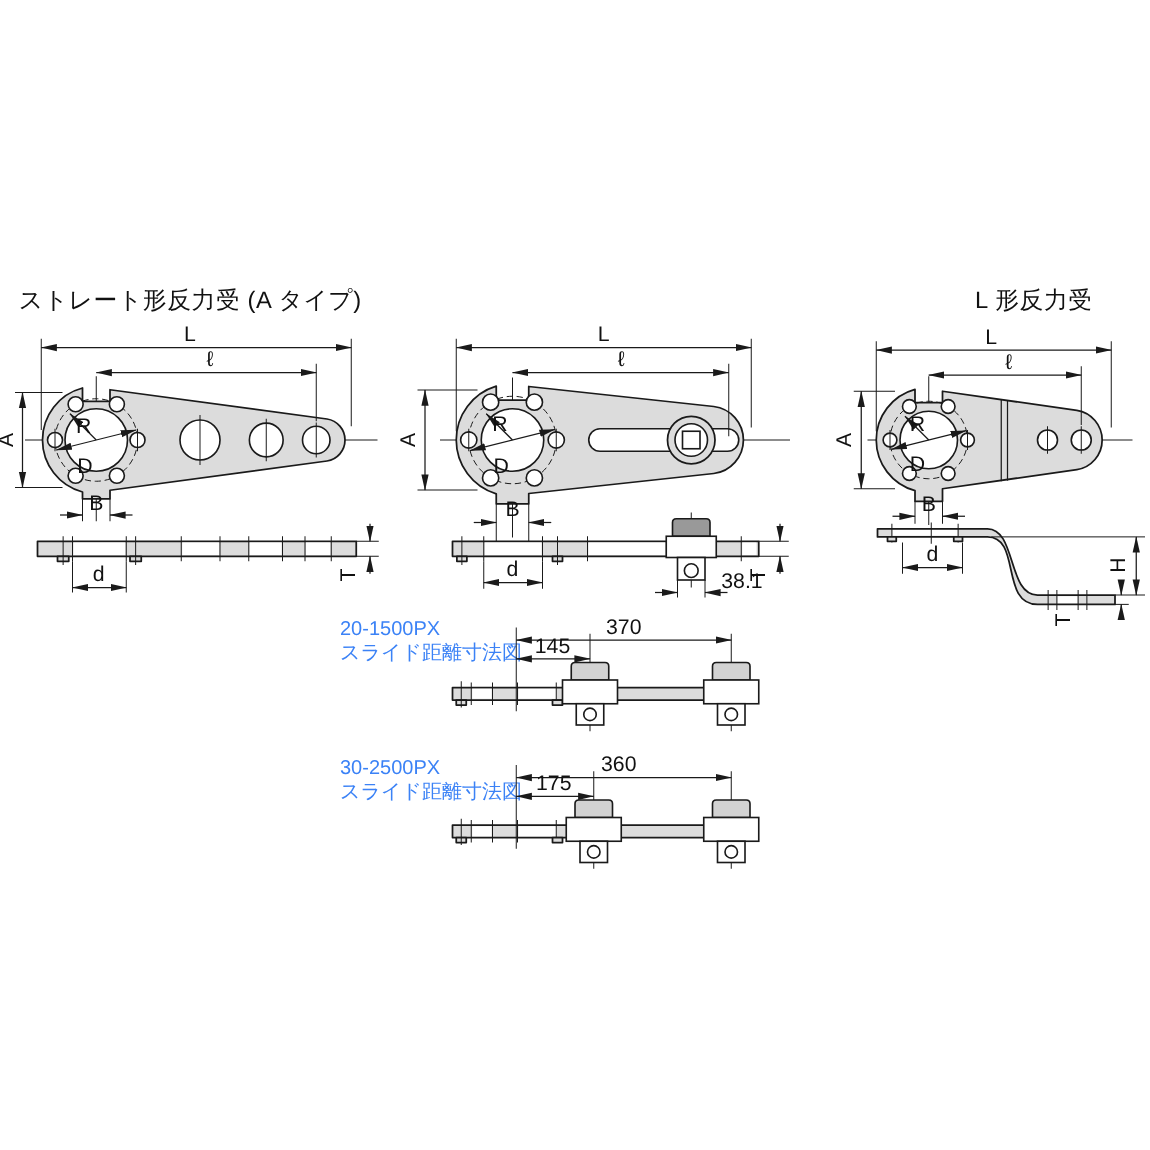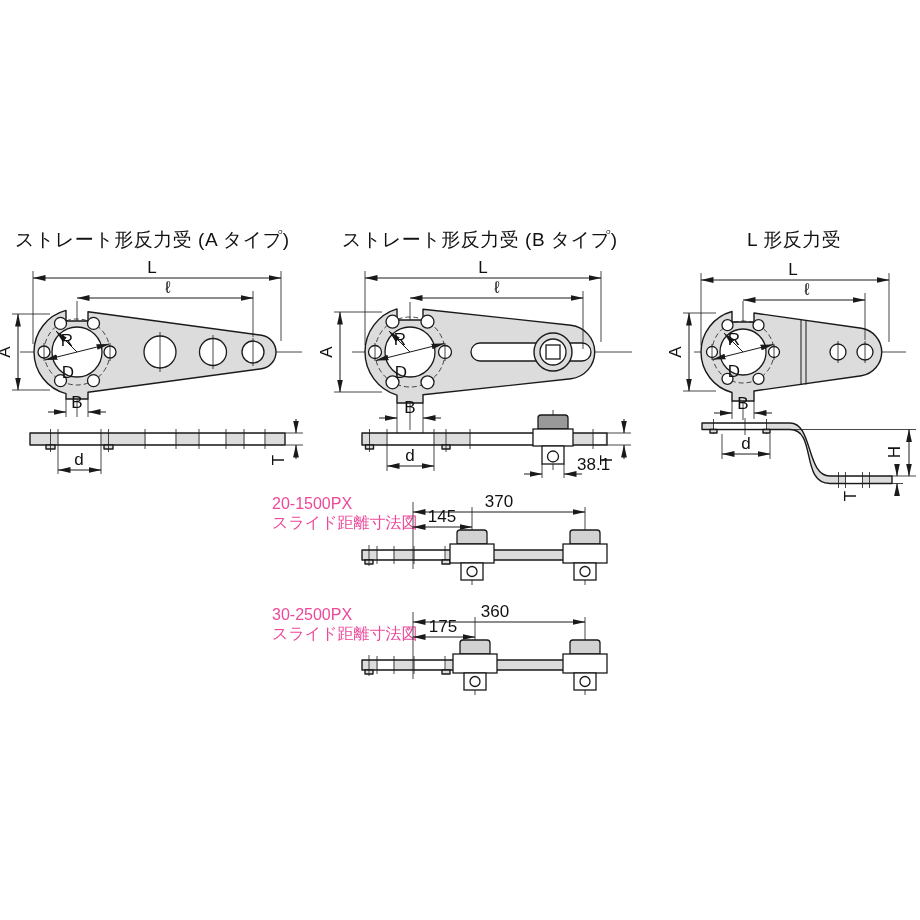--- a/index.html
+++ b/index.html
@@ -1,19 +1,19 @@
 <!DOCTYPE html>
 <html><head>
 <meta charset="utf-8">
 <style>
   html,body{margin:0;padding:0;background:#fff;}
   .canvas{position:relative;width:920px;height:776px;background:#ffffff;overflow:hidden;
           font-family:"Liberation Sans","DejaVu Sans",sans-serif;color:#111;}
   .title{position:absolute;top:227px;font-size:19px;font-weight:500;color:#111;white-space:nowrap;letter-spacing:.5px;}
-  .slide-label{position:absolute;font-size:16px;line-height:19px;color:#ec4899;white-space:nowrap;}
+  .slide-label{position:absolute;font-size:16px;line-height:19px;color:#3b82f6;white-space:nowrap;}
   svg{position:absolute;overflow:visible;}
   .cl{stroke:#1a1a1a;stroke-width:.8;fill:none;}
   .dash{stroke-dasharray:5 3;}
   .part{fill:#dcdcdc;stroke:#1a1a1a;stroke-width:1.4;stroke-linejoin:round;}
   .hole{fill:#ffffff;stroke:#1a1a1a;stroke-width:1.3;}
   .gap{fill:#ffffff;stroke:none;}
   .dim{stroke:#1a1a1a;stroke-width:1;fill:none;}
   .drvd{fill:#999999;stroke:#1a1a1a;stroke-width:1.3;}
   .drvl{fill:#d2d2d2;stroke:#1a1a1a;stroke-width:1.3;}
   text.lbl{font-family:"Liberation Sans","DejaVu Sans",sans-serif;font-size:17px;fill:#111;}
@@ -25,22 +25,21 @@
 
   <svg width="0" height="0">
     <defs>
       <marker id="arw" markerWidth="13" markerHeight="8" refX="12.5" refY="4" orient="auto-start-reverse" markerUnits="userSpaceOnUse">
         <path d="M0,1.1 L13,4 L0,6.9 Z" fill="#1a1a1a"></path>
       </marker>
     </defs>
   </svg>
 
   <div class="title" style="left:15px">ストレート形反力受 (A タイプ)</div>
-  <div class="title" style="left:342px">ストレート形反力受 (B タイプ)</div>
-  <div class="title" style="left:747px">L 形反力受</div>
+  <div class="title" style="left:780px">L 形反力受</div>
 
   <svg style="left:0;top:256px" width="320" height="240" viewBox="0 256 320 240">
     <g>
       <line class="cl" x1="20" y1="352" x2="302" y2="352"></line>
       <line class="cl" x1="77" y1="301" x2="77" y2="417"></line>
       <path class="part" d="M66,310.4 A43,43 0 0 0 34,352 A43,43 0 0 0 66,393.6 L66,399 L88,399 L88,392.2 L261.6,368.8 A17,17 0 0 0 261.6,335.2 L88,311.8 L88,321 L66,321 Z"></path>
       <circle class="hole" cx="77" cy="352" r="25"></circle>
       <circle class="cl dash" cx="77" cy="352" r="33"></circle>
       <g>
         <circle class="hole" cx="110" cy="352" r="6"></circle>

